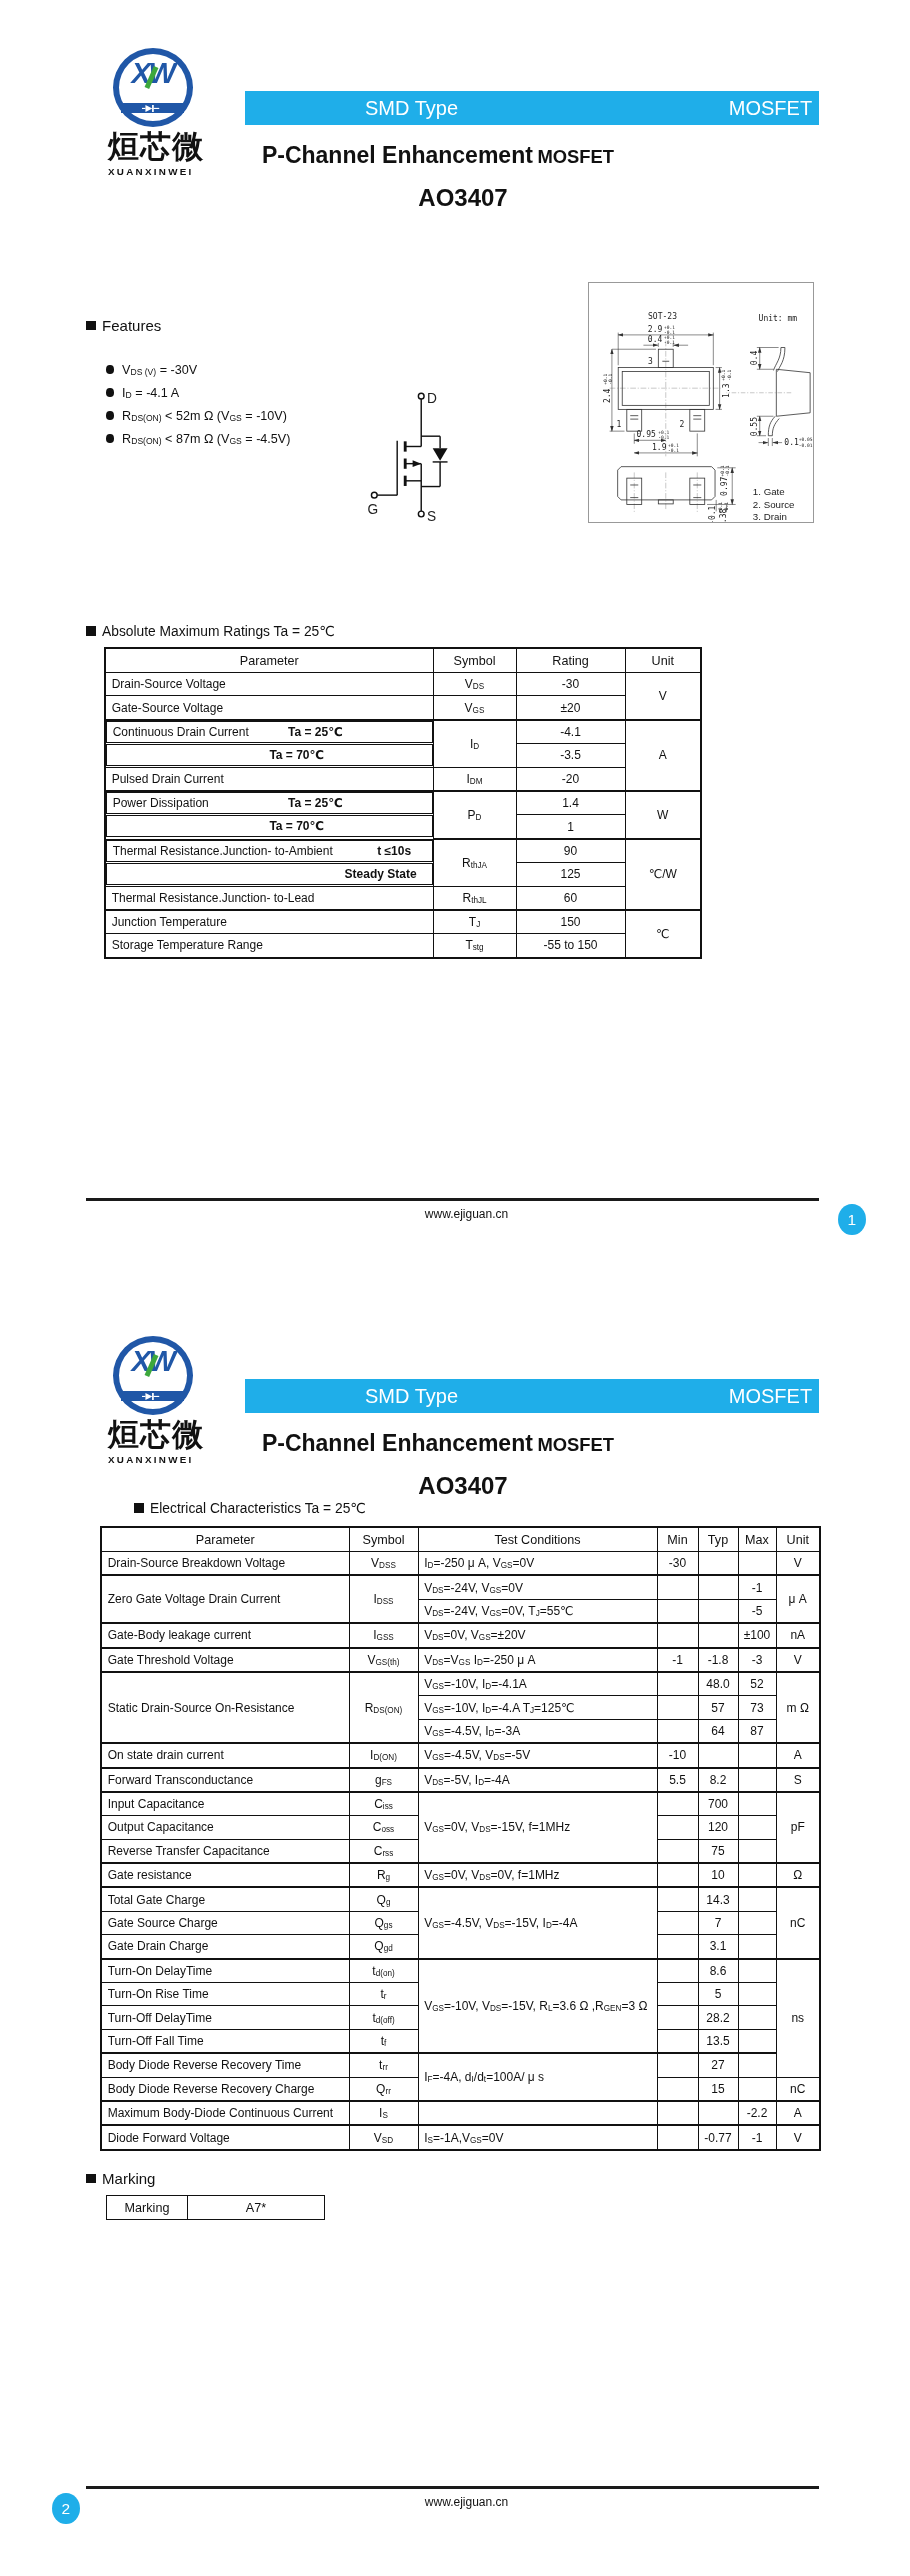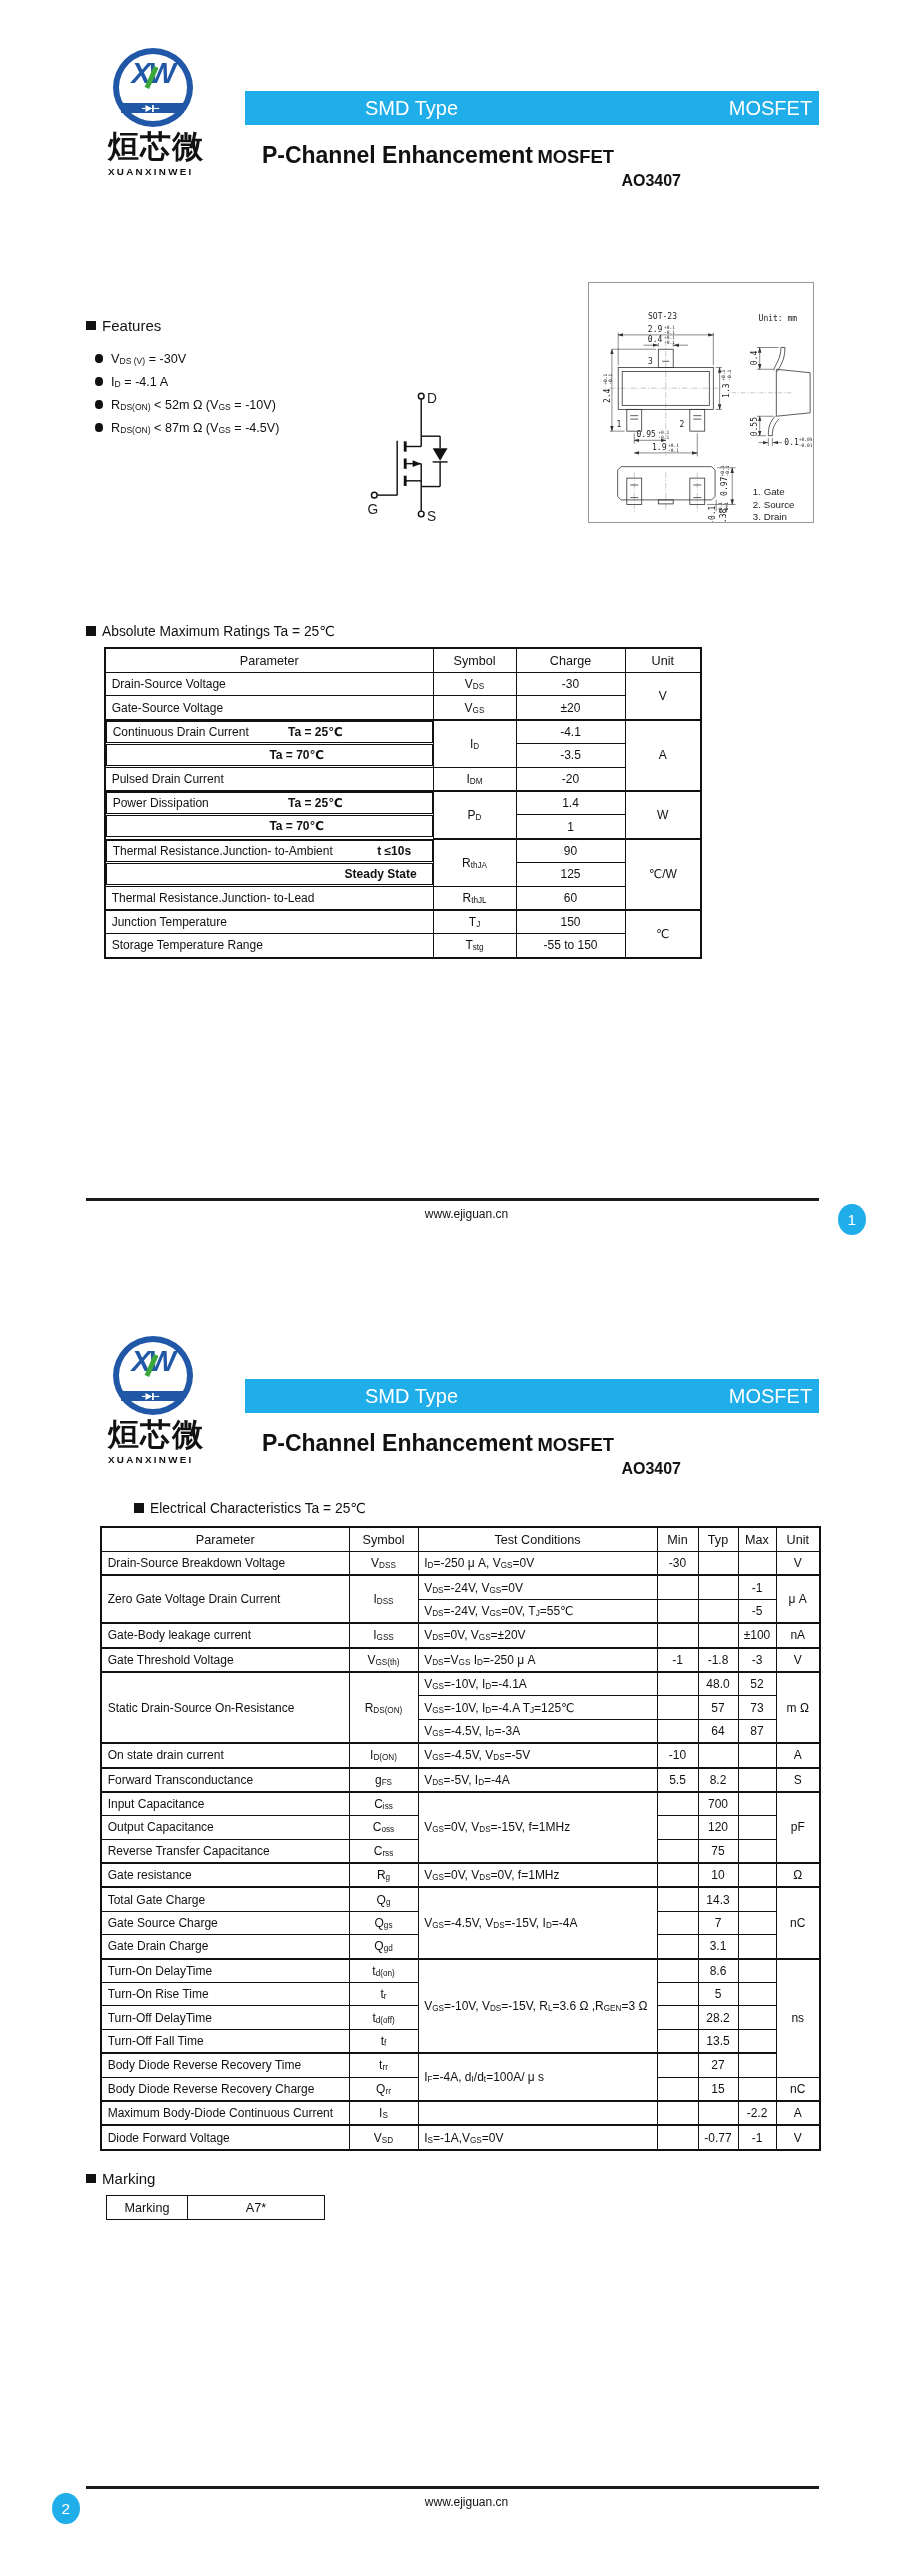--- a/index.html
+++ b/index.html
@@ -17,29 +17,29 @@
   .logo-cn{margin-top:3.4px;font-size:31px;font-weight:900;letter-spacing:1.1px;line-height:1.1;white-space:nowrap;}
   .logo-en{font-size:9.8px;letter-spacing:2.3px;font-weight:600;margin-top:1.1px;white-space:nowrap;}
 
   
   .cyan-bar{position:absolute;left:245px;top:91px;width:574px;height:34px;display:flex;align-items:center;color:#fff;}
   .bar-left{margin-left:120px;font-size:20px;}
   .bar-right{margin-left:auto;margin-right:6.9px;font-size:20px;}
   .doc-title{position:absolute;left:237px;top:142px;width:402px;text-align:center;font-weight:bold;white-space:nowrap;}
   .doc-title .main{font-size:23px;}
   .doc-title .suffix{font-size:18.4px;margin-left:4.6px;}
-  .part-no{position:absolute;left:245px;top:172px;width:436px;text-align:right;font-size:16px;font-weight:bold;}
+  .part-no{position:absolute;left:245px;top:184px;width:436px;text-align:center;font-size:24px;font-weight:bold;}
 
   
   .sec-h{position:absolute;display:flex;align-items:center;font-size:13.8px;}
   .sec-h .sq{width:9.8px;height:9.8px;background:#111;margin-right:6.3px;display:inline-block;}
   .sec-h.big{font-size:15px;}
 
   
-  .features-list{position:absolute;left:91px;top:343px;list-style:none;margin:4px;padding:0;}
+  .features-list{position:absolute;left:91px;top:343px;list-style:none;margin:15px;padding:0;}
   .features-list li{display:flex;align-items:center;height:23px;font-size:12.6px;}
   .features-list .dot{width:7.5px;height:8.6px;background:#111;border-radius:50%;margin-right:8.6px;flex:0 0 auto;}
   sub{font-size:68%;vertical-align:-0.08em;letter-spacing:0;}
 
   
   .dtable{position:absolute;}
   .dtable table{border-collapse:collapse;table-layout:fixed;font-size:12px;border:2.3px solid #111;}
   .dtable th,.dtable td{border:1.1px solid #111;height:22.4px;padding:0 3.4px;text-align:center;font-weight:400;white-space:nowrap;overflow:hidden;}
   .dtable th{height:23px;font-size:12.6px;}
   .dtable tr.g td{border-top-width:2.3px;}
@@ -315,21 +315,21 @@
           <colgroup>
             <col style="width: 328px;">
             <col style="width: 83px;">
             <col style="width: 109px;">
             <col style="width: 76px;">
           </colgroup>
           <thead>
             <tr>
               <th>Parameter</th>
               <th>Symbol</th>
-              <th>Charge</th>
+              <th>Rating</th>
               <th>Unit</th>
             </tr>
           </thead>
           <tbody>
             <tr>
               <td class="param">Drain-Source Voltage</td>
               <td class="sym">V<sub>DS</sub></td>
               <td class="val">-30</td>
               <td rowspan="2" class="unit">V</td>
             </tr>

